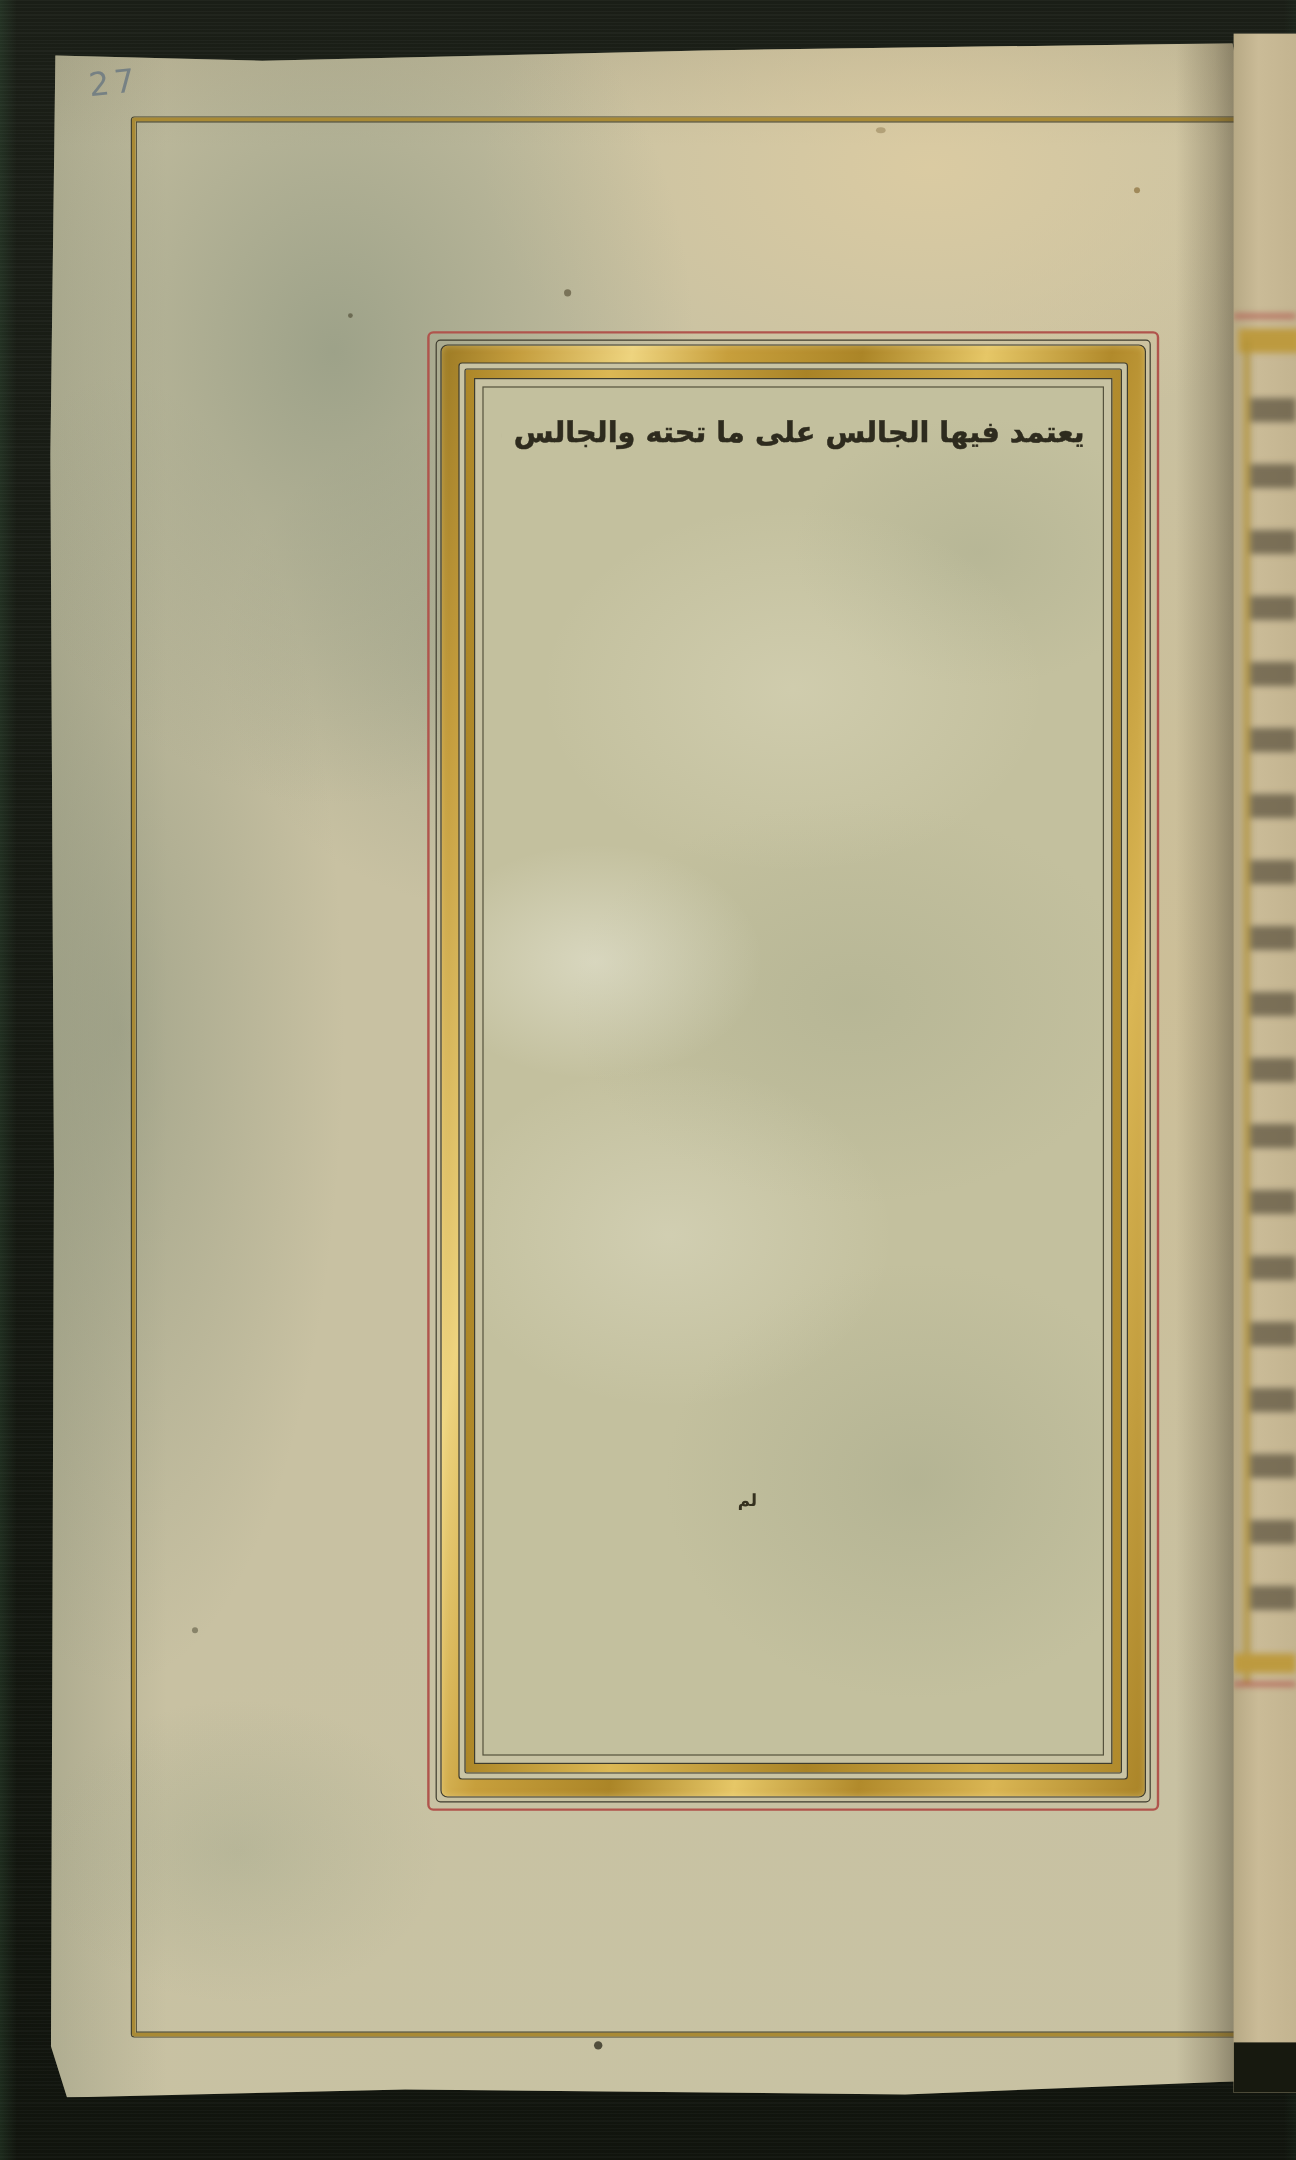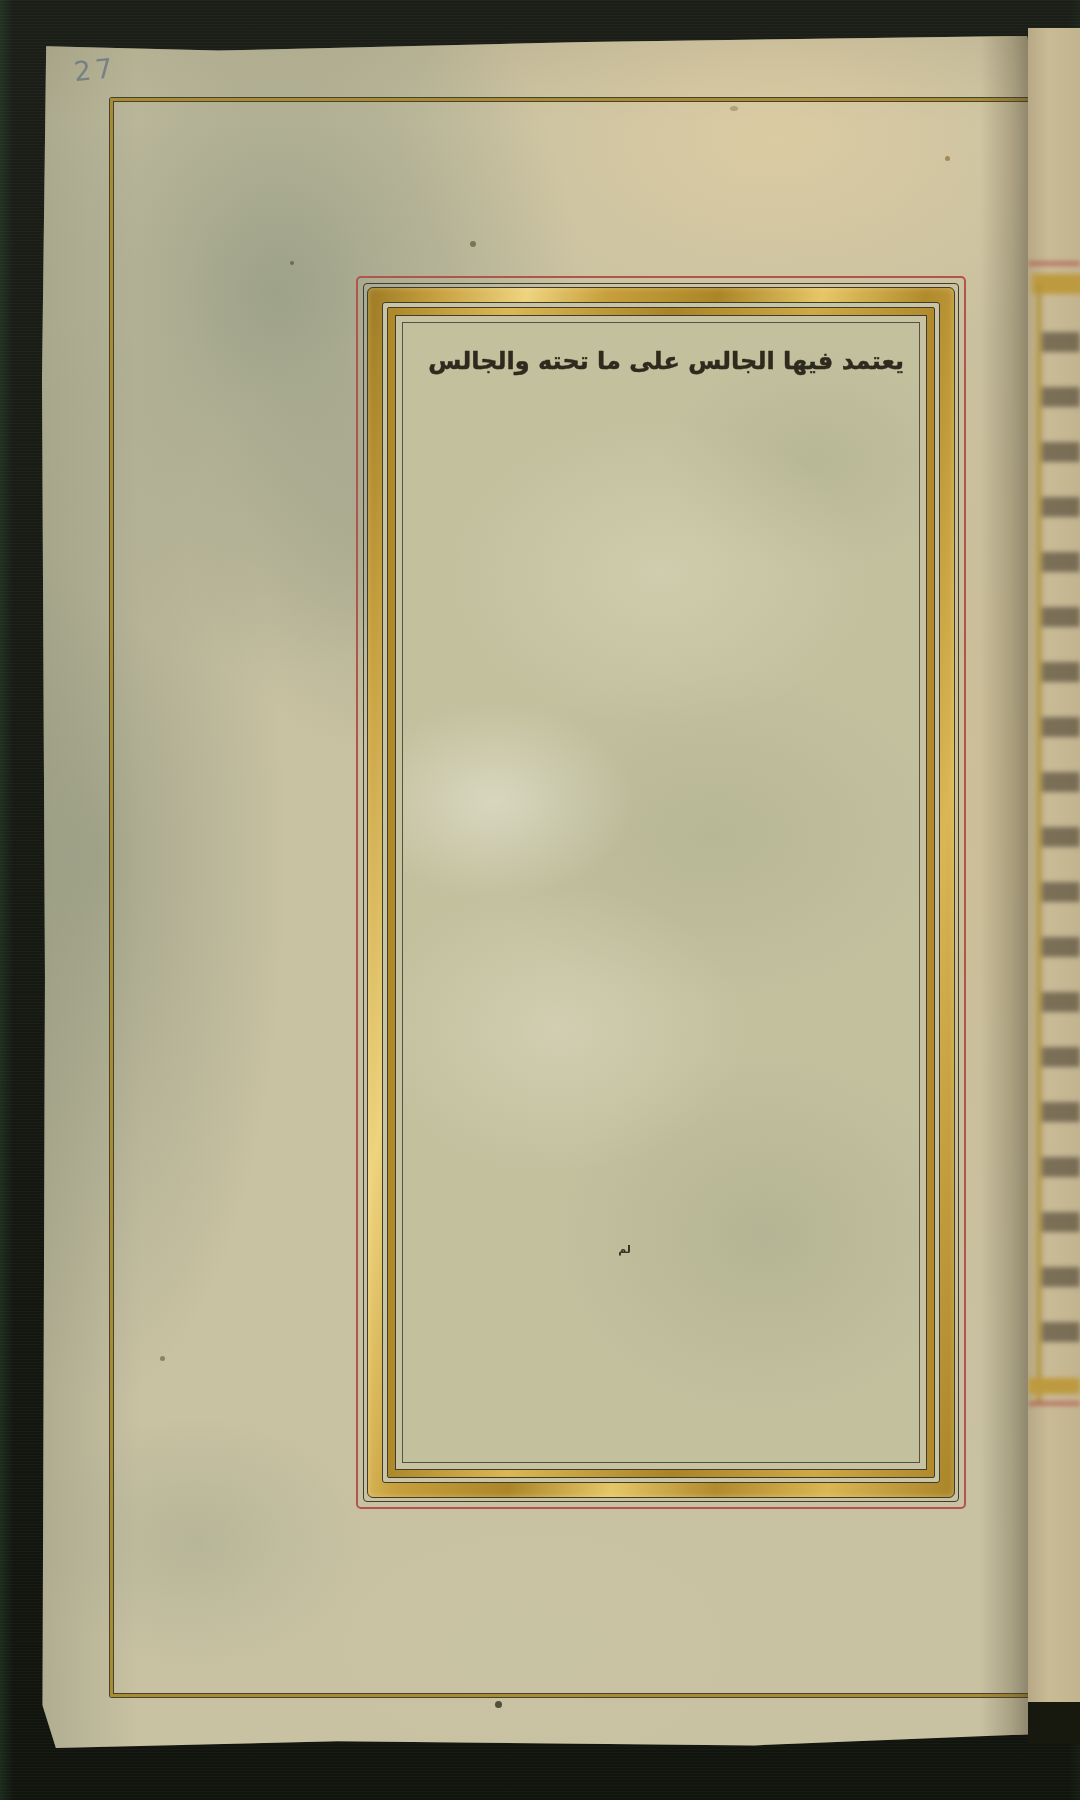--- a/index.html
+++ b/index.html
@@ -88,21 +88,21 @@
   .tline {
     direction: rtl; unicode-bidi: embed;
     height: 48px; line-height: 48px;
     font-size: 24px; font-weight: 700; color: #2e2b1e;
     text-align: justify; text-align-last: justify;
     white-space: nowrap; overflow: hidden;
     -webkit-text-stroke: 0.4px #2e2b1e;
   }
   .interlinear {
     position: absolute; top: 920px; right: 288px;
-    font-size: 11px; font-weight: 700; color: #35311f;
+    font-size: 14px; font-weight: 700; color: #35311f;
   }
 
   
   .spot { position: absolute; border-radius: 50%; }
   .s1 { left: 430px; top: 205px; width: 6px; height: 6px; background: #6a6348; opacity:.8; }
   .s2 { left: 250px; top: 225px; width: 4px; height: 4px; background: #55523c; opacity:.7; }
   .s3 { left: 455px; top: 1665px; width: 7px; height: 7px; background: #3c3a2a; opacity:.85; }
   .s4 { left: 905px; top: 120px; width: 5px; height: 5px; background: #8a6f3c; opacity:.7; }
   .s5 { left: 120px; top: 1320px; width: 5px; height: 5px; background: #5d5a42; opacity:.6; }
   .s6 { left: 868px; top: 560px; width: 4px; height: 4px; background: #7c6740; opacity:.6; }

